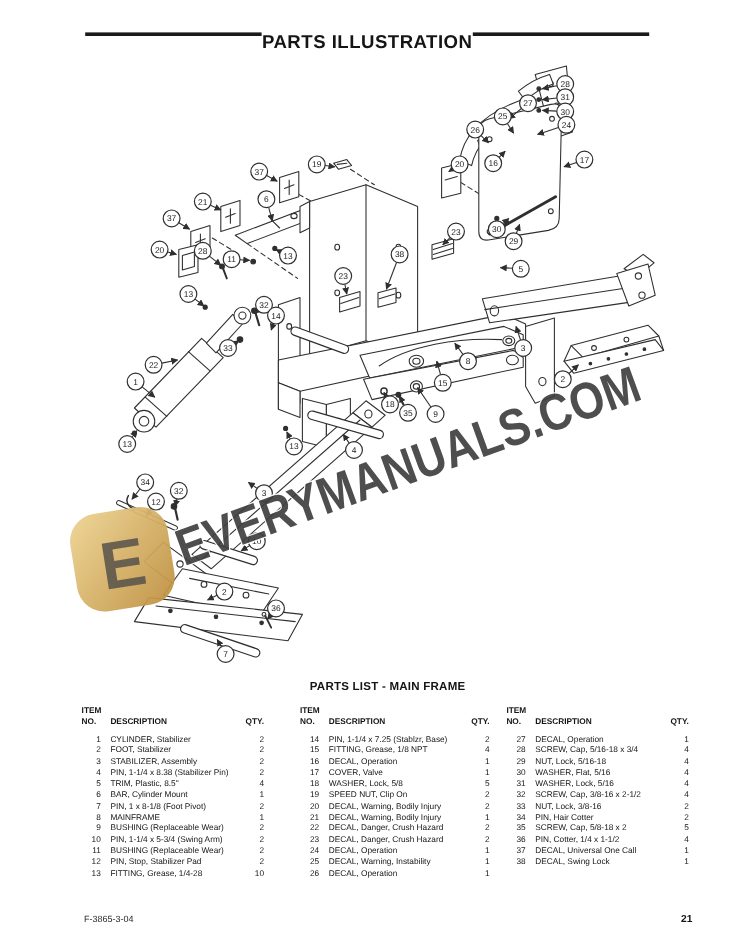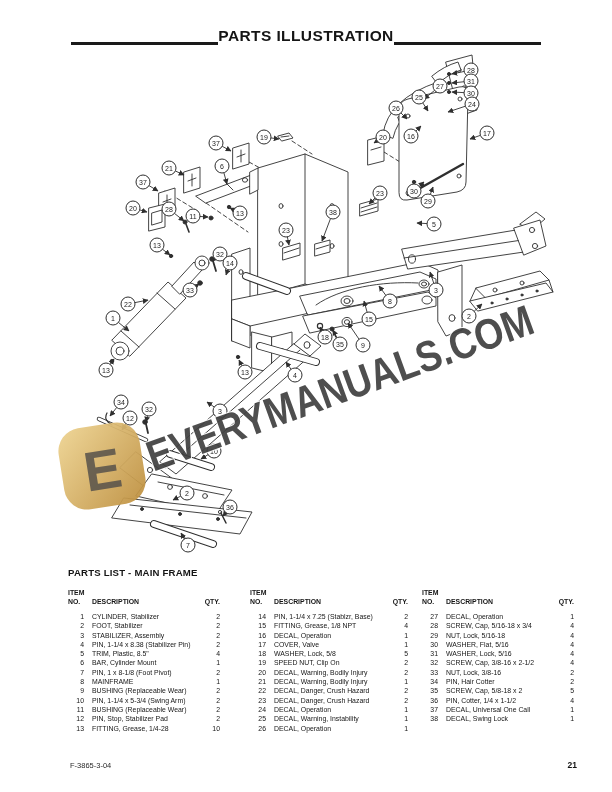--- a/index.html
+++ b/index.html
@@ -2,37 +2,37 @@
 <html><head>
 <meta charset="utf-8">
 <style>
   html,body{margin:0;padding:0;background:#888;}
   .page{
     width:612px;height:792px;position:relative;background:#ffffff;
     font-family:"Liberation Sans",sans-serif;color:#151515;overflow:hidden;
     margin:0 auto;
   }
   
-  .header{position:absolute;top:27px;left:71px;right:71px;display:flex;align-items:flex-end;}
+  .header{position:absolute;top:27px;left:71px;right:71px;display:flex;align-items:flex-start;}
   .hline{flex:1;height:2.6px;background:#1a1a1a;}
   .htitle{font-size:15.5px;font-weight:bold;letter-spacing:.4px;white-space:nowrap;}
   
   .fig{position:absolute;top:50px;left:0;width:612px;height:510px;}
   svg text{font-family:"Liberation Sans",sans-serif;}
   .parts path,.parts ellipse,.parts circle,.parts line{vector-effect:non-scaling-stroke;}
   .dash{stroke-dasharray:4 3;}
   .balloon{fill:#ffffff;stroke:#2f2f2f;stroke-width:1;}
   .balloon-num{font-size:7px;fill:#1c1c1c;text-anchor:middle;}
   .leader{stroke:#2f2f2f;stroke-width:0.9;}
   
   .caption{position:absolute;top:488px;left:440px;width:136px;text-align:center;
     font-weight:bold;font-size:8.6px;line-height:11.5px;color:#111;}
   
   .plist{position:absolute;top:567px;left:68px;right:34px;}
-  .ptitle{font-weight:bold;font-size:9.6px;letter-spacing:.2px;margin:0 0 10px 0;}
+  .ptitle{font-weight:bold;font-size:9.6px;letter-spacing:.2px;margin:0 0 10px 0;text-align:center;}
   .pcols{display:flex;align-items:flex-start;}
   .pcol{width:152px;}
   .pcol.c2{width:158px;margin-left:30px;}
   .pcol.c3{width:152px;margin-left:14px;}
   .th1{font-weight:bold;font-size:6.9px;line-height:9px;}
   .th2{display:grid;grid-template-columns:24px 1fr 22px;font-weight:bold;font-size:6.9px;line-height:9px;}
   .th2 .qtyh{text-align:right;}
   .rows{margin-top:6px;}
   .prow{display:grid;grid-template-columns:16px 1fr 22px;font-size:6.9px;line-height:9.3px;}
   .pno{text-align:right;}

